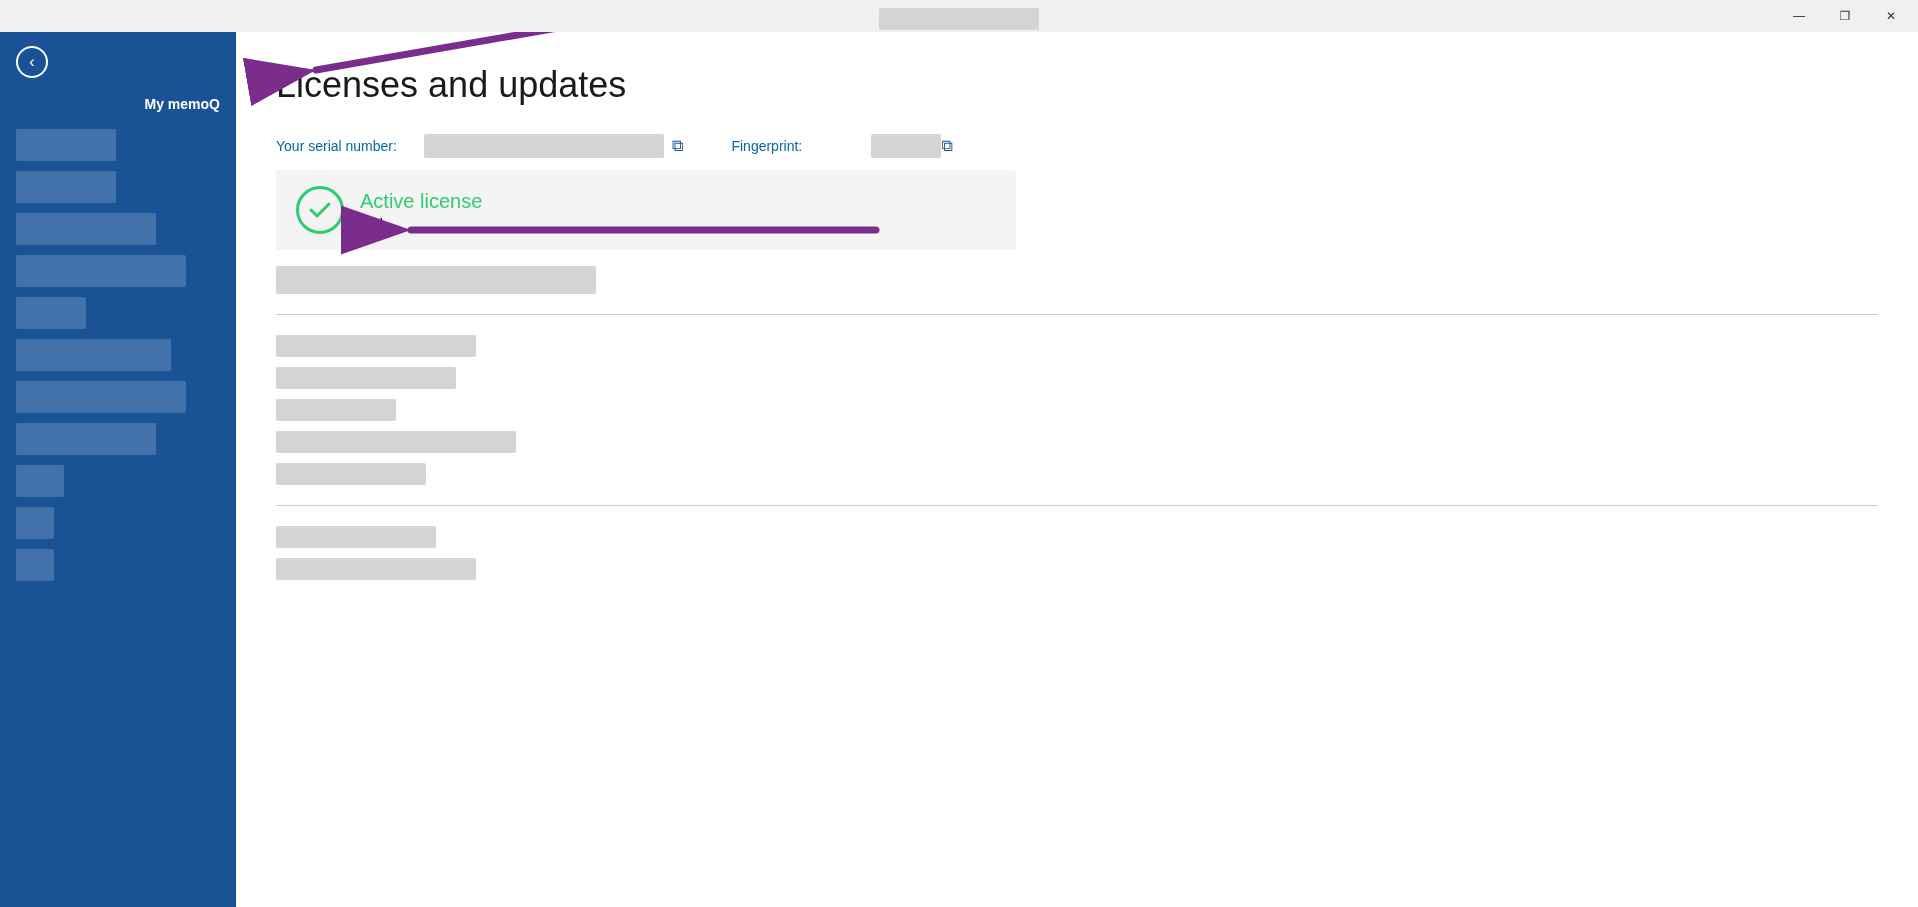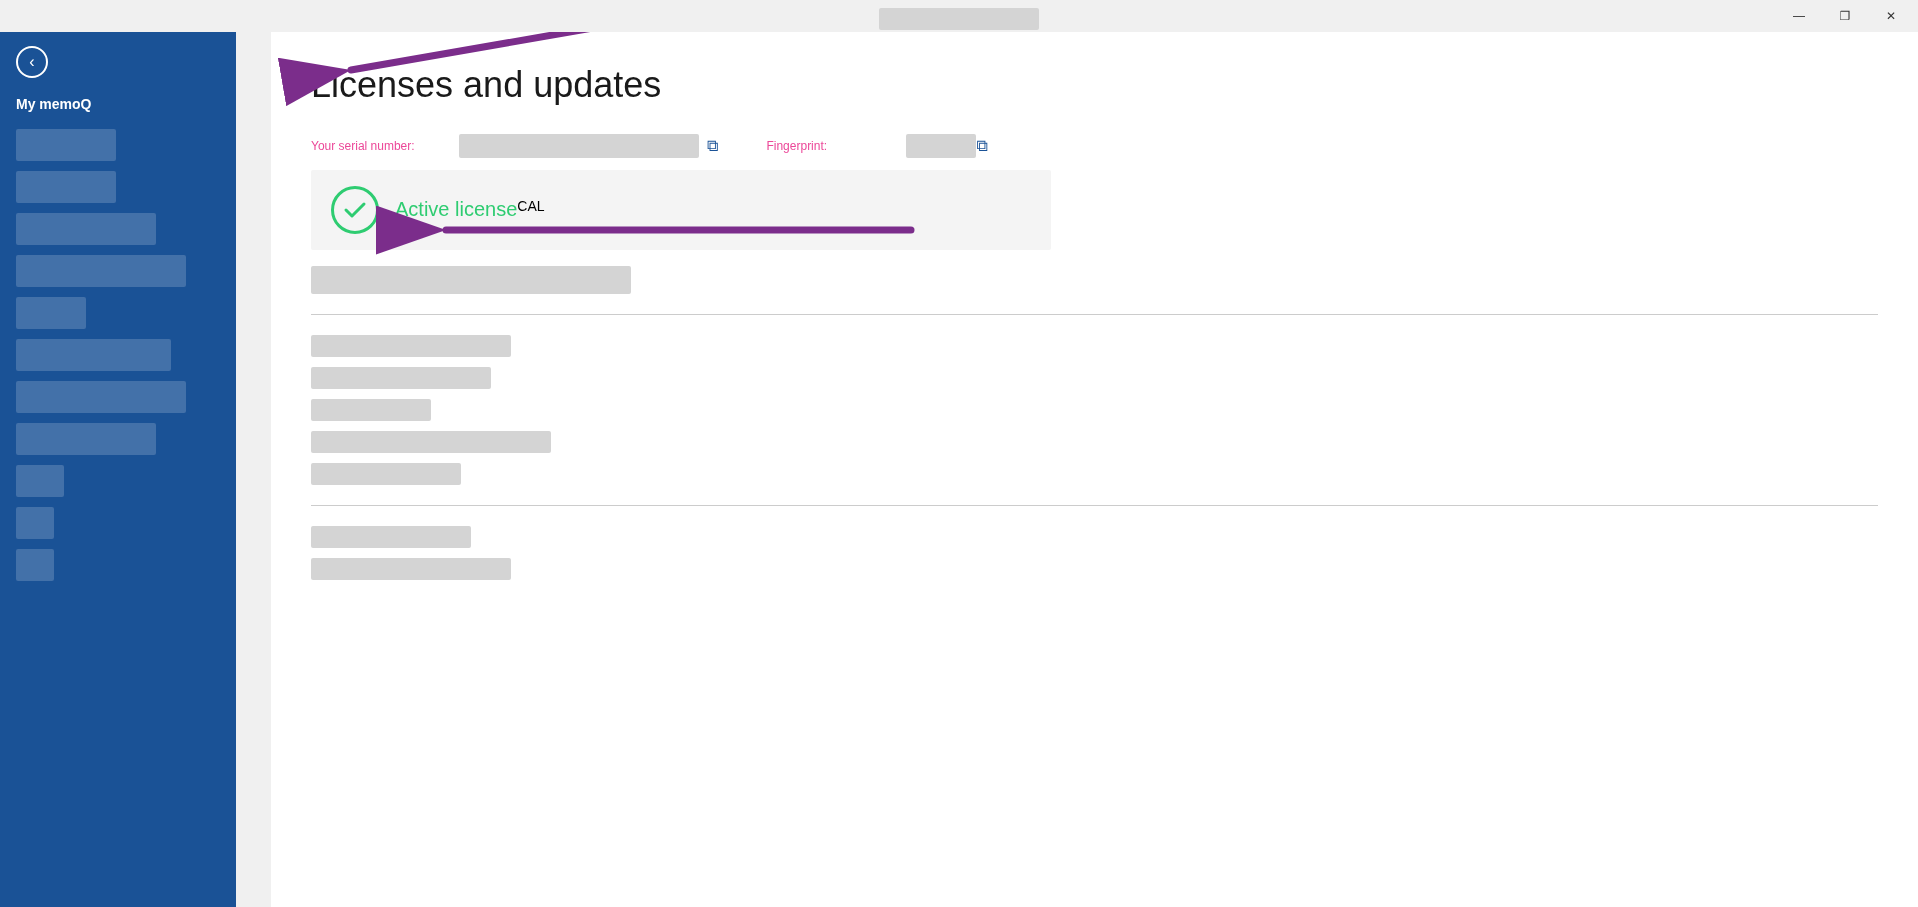--- a/index.html
+++ b/index.html
@@ -68,20 +68,21 @@
       justify-content: center;
       color: white;
       font-size: 16px;
     }
 
     .sidebar-title {
       color: white;
       font-size: 14px;
       font-weight: 600;
       padding: 4px 16px 12px 16px;
+      text-align: right;
     }
 
     .sidebar-item {
       height: 32px;
       margin: 5px 16px;
       background: rgba(255,255,255,0.18);
       border-radius: 2px;
       cursor: pointer;
     }
     .sidebar-item.wide { width: 140px; }
@@ -109,22 +110,22 @@
     }
 
     .field-row {
       display: flex;
       align-items: center;
       margin-bottom: 12px;
       gap: 8px;
     }
 
     .field-label {
-      font-size: 12px;
-      color: #ec4899;
+      font-size: 14px;
+      color: #0369a1;
       min-width: 140px;
     }
 
     .field-value-box {
       width: 240px;
       height: 24px;
       background: #d4d4d4;
       border-radius: 2px;
     }
 
@@ -180,21 +181,21 @@
       justify-content: center;
       flex-shrink: 0;
     }
     .check-circle svg {
       width: 28px;
       height: 28px;
     }
 
     .license-info {
       display: flex;
-      flex-direction: row;
+      flex-direction: column;
     }
 
     .license-title {
       font-size: 20px;
       color: #2ecc71;
       font-weight: 400;
       margin-bottom: 2px;
     }
 
     .license-type {
@@ -278,21 +279,21 @@
     <div class="sidebar-item long"></div>
     <div class="sidebar-item short"></div>
     <div class="sidebar-item xlong"></div>
     <div class="sidebar-item long"></div>
     <div class="sidebar-item wide"></div>
     <div class="sidebar-item xshort"></div>
     <div class="sidebar-item xxshort"></div>
     <div class="sidebar-item xxshort"></div>
   </div>
 
-  <div class="main-content" style="position:relative;margin-left:35px;">
+  <div class="main-content" style="position:relative;">
 
     <h1 class="page-title">Licenses and updates</h1>
 
     <div class="field-row">
       <span class="field-label">Your serial number:</span>
       <div class="field-value-box"></div>
       <span class="copy-icon">⧉</span>
       <div class="fingerprint-row">
         <span class="field-label">Fingerprint:</span>
         <div class="fingerprint-box"></div>

